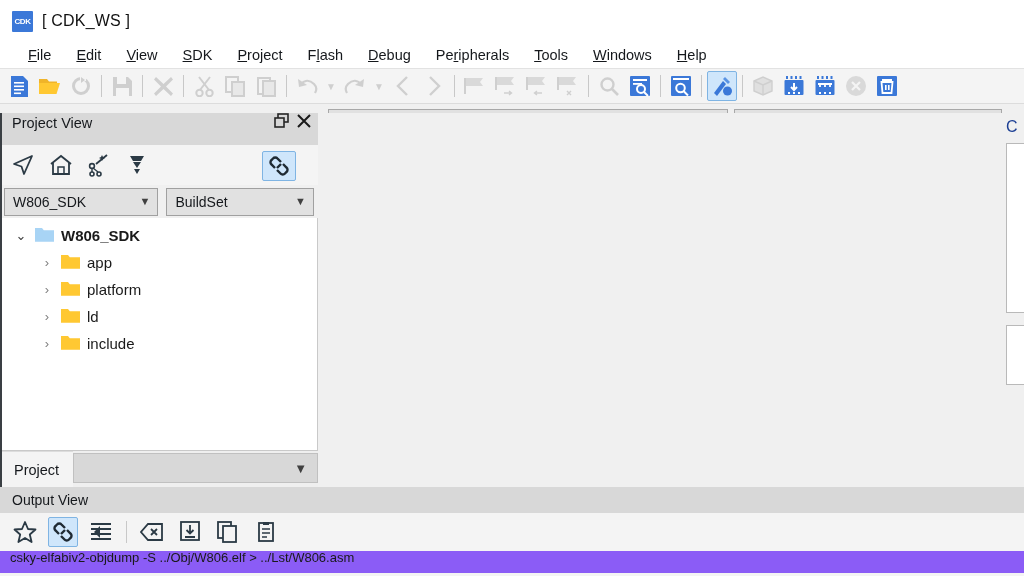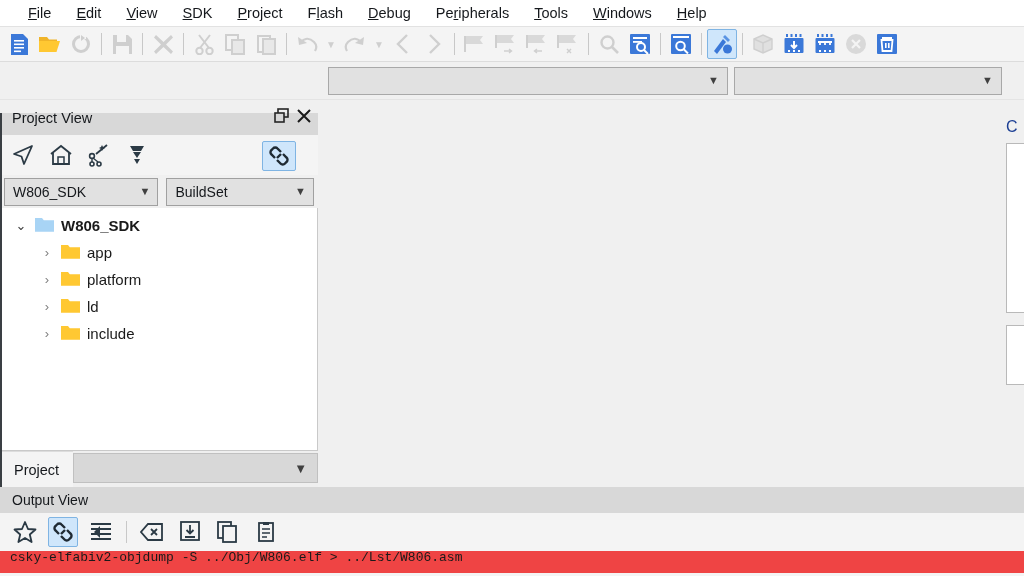--- a/index.html
+++ b/index.html
@@ -56,21 +56,21 @@
     padding-right:8px; font-size:13px; color:#222;
   }
   .chev{ font-size:11px; color:#404040; line-height:1; }
 
   
   .panel{
     position:absolute; left:0; top:113px; width:318px; height:374px;
     background:#f0f0f0; display:flex; flex-direction:column;
   }
   .panel-title{
-    height:22px; background:#d8d8d8; display:flex; align-items:center;
+    height:32px; background:#d8d8d8; display:flex; align-items:center;
     padding:0 6px 12px 12px; justify-content:space-between;
   }
   .panel-title .pt-text{ font-size:14.5px; color:#15181c;}
   .panel-title .pt-icons{ display:flex; align-items:center; gap:6px;}
   .panel-toolbar{
     height:40px; background:#f4f4f4; display:flex; align-items:center;
     padding-left:10px; gap:12px; position:relative;
   }
   .pticon{ width:26px;height:26px;display:flex;align-items:center;justify-content:center;}
   .pt-link{
@@ -130,31 +130,35 @@
   }
   .output-title span{ font-size:14px; color:#15181c;}
   .output-toolbar{
     height:38px; background:#f4f4f4; display:flex; align-items:center;
     padding-left:10px; gap:8px;
   }
   .obtn{ width:30px;height:30px;display:flex;align-items:center;justify-content:center;
          border:1px solid transparent; border-radius:2px;}
   .obtn.active{ background:#cfe6fb; border-color:#7fb4e3;}
   .output-text{
-    height:22px; background:#ef4444; padding-left:10px; overflow:hidden;
-    font-family:Liberation Mono, monospace; font-size:13px; color:#1a1a1a;
+    height:22px; background:#8b5cf6; padding-left:10px; overflow:hidden;
+    font-family:Liberation Sans, sans-serif; font-size:13px; color:#1a1a1a;
     white-space:nowrap; line-height:13px;
   }
   .vline{ position:absolute; left:0; top:113px; width:2px; height:374px; background:#3a3f44;}
 </style>
 </head>
 <body>
 
 <div id="app">
 
+  <div class="titlebar">
+    <div class="cdk-logo">CDK</div>
+    <div class="title-text">[ CDK_WS ]</div>
+  </div>
 
   <div class="menubar">
     <div class="menu-item"><span class="mn">F</span>ile</div>
     <div class="menu-item"><span class="mn">E</span>dit</div>
     <div class="menu-item"><span class="mn">V</span>iew</div>
     <div class="menu-item"><span class="mn">S</span>DK</div>
     <div class="menu-item"><span class="mn">P</span>roject</div>
     <div class="menu-item">F<span class="mn">l</span>ash</div>
     <div class="menu-item"><span class="mn">D</span>ebug</div>
     <div class="menu-item">Pe<span class="mn">r</span>ipherals</div>

